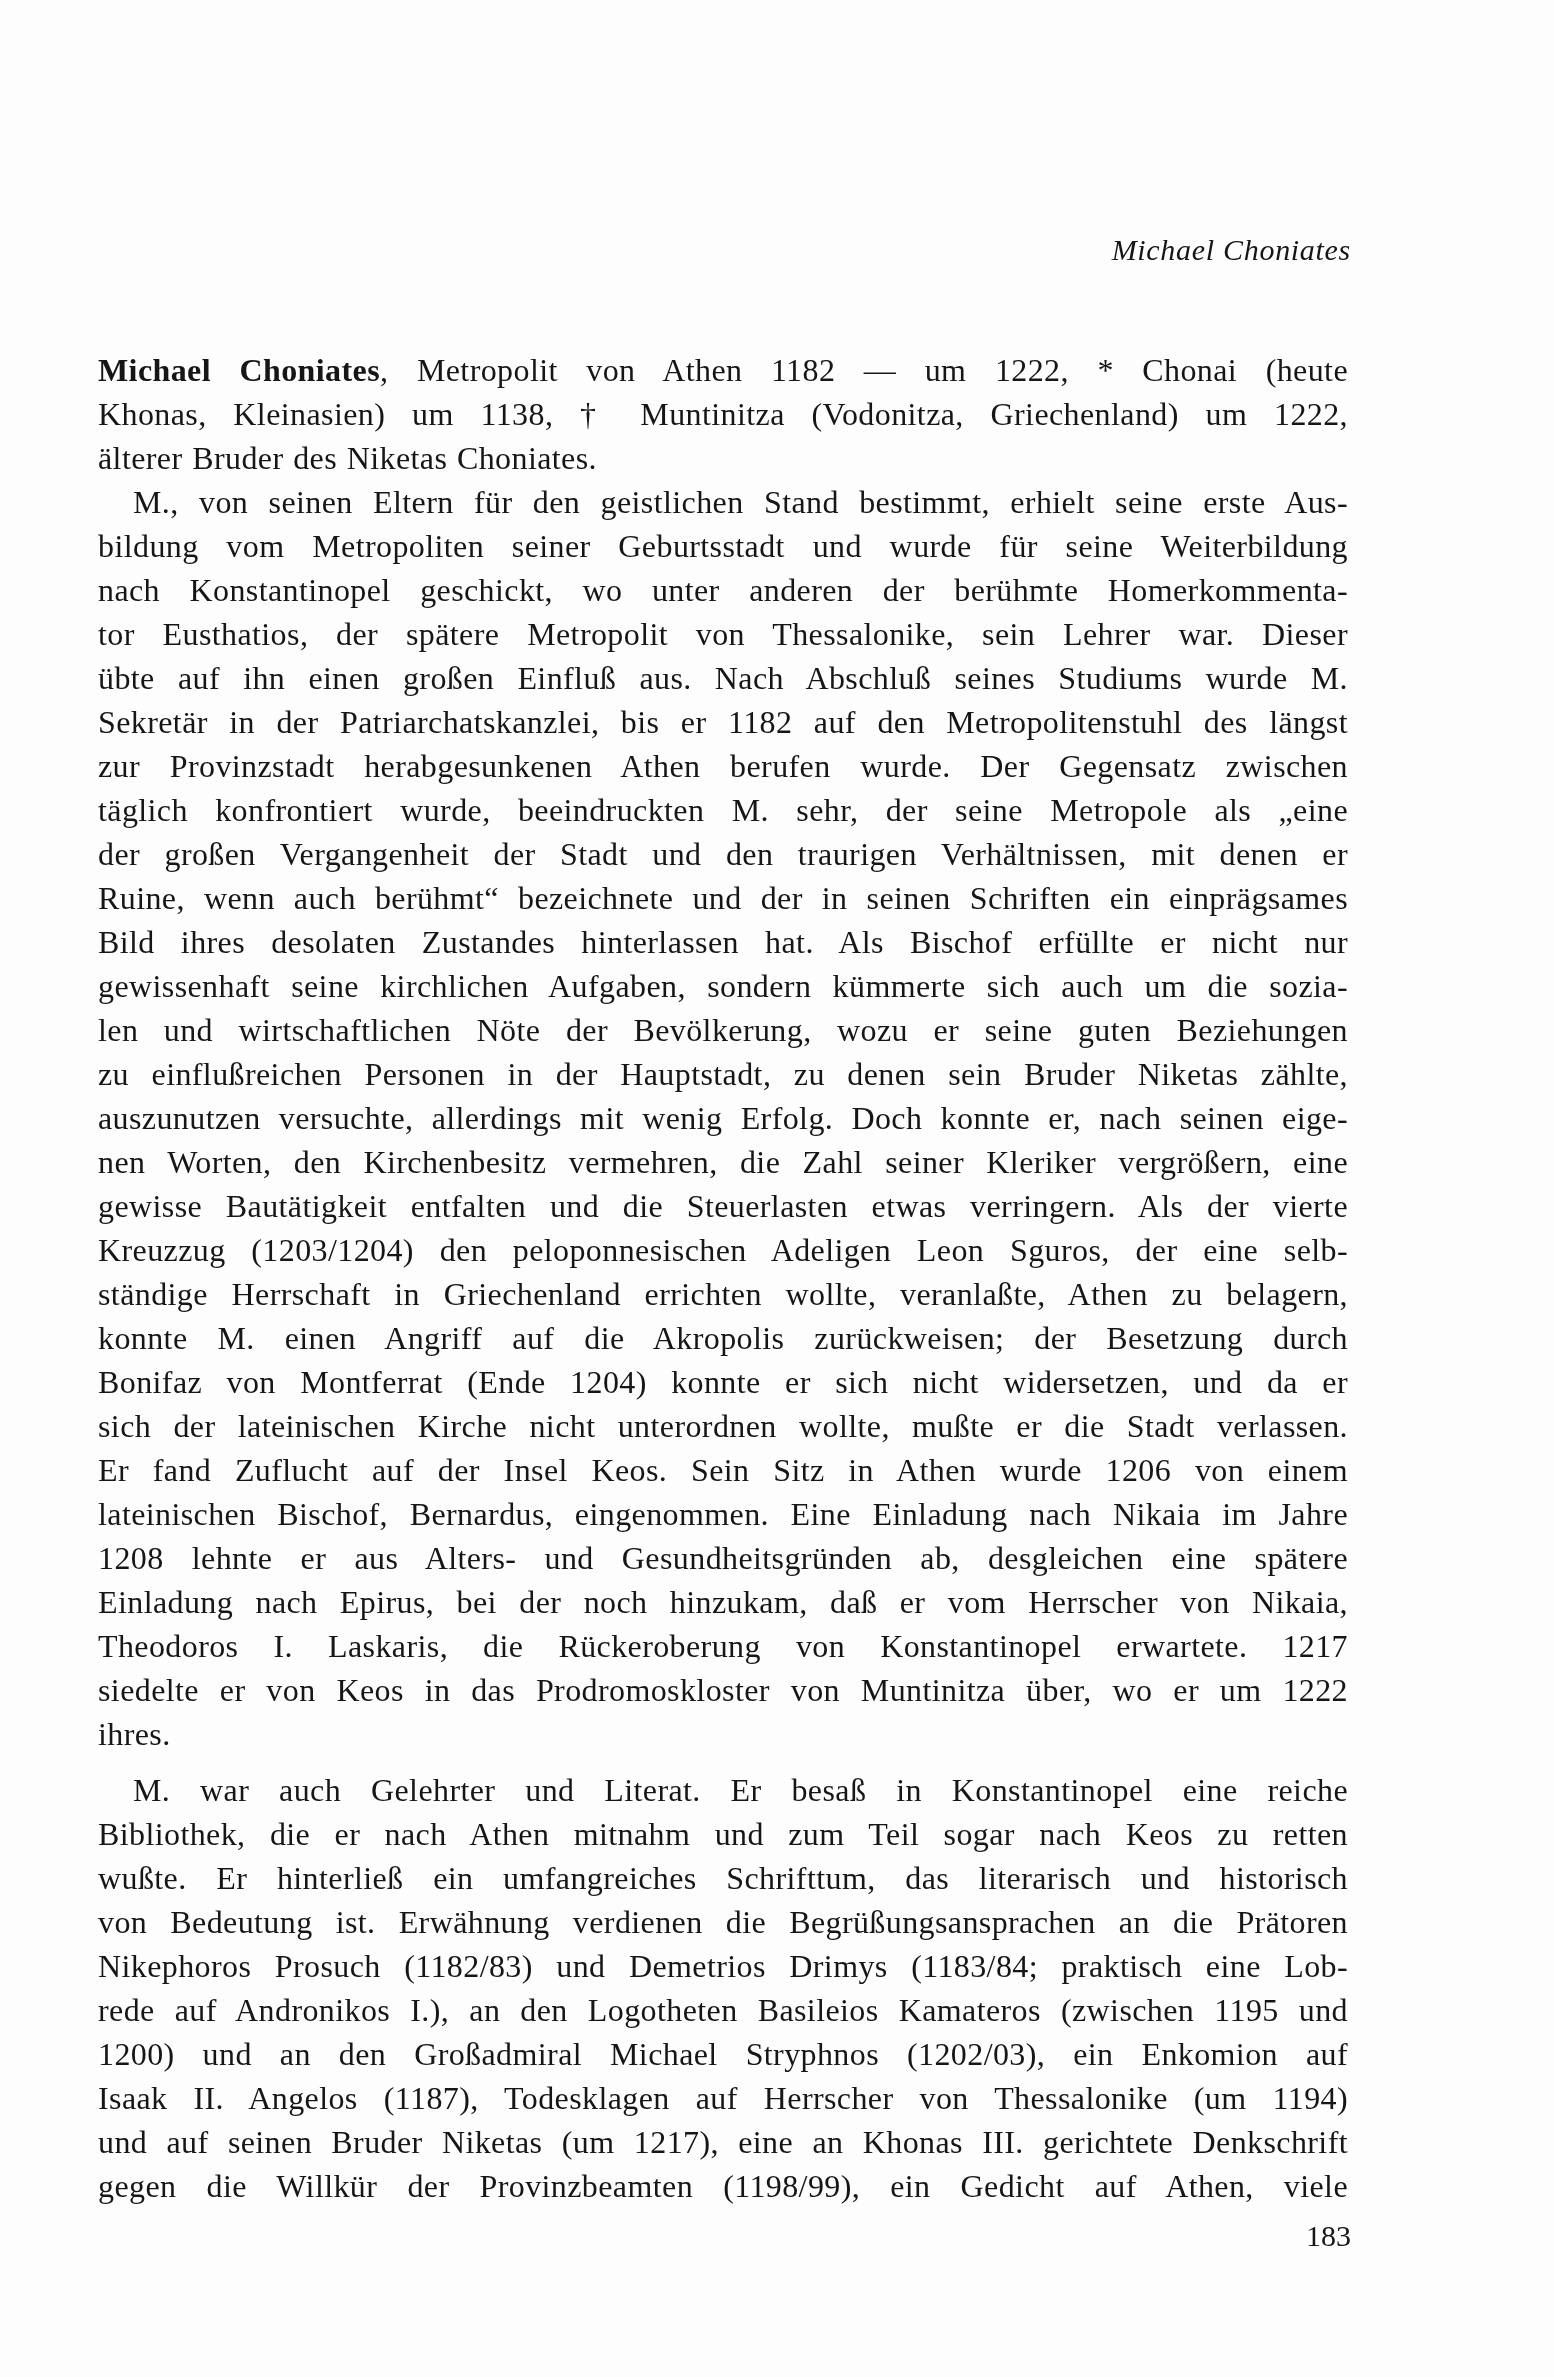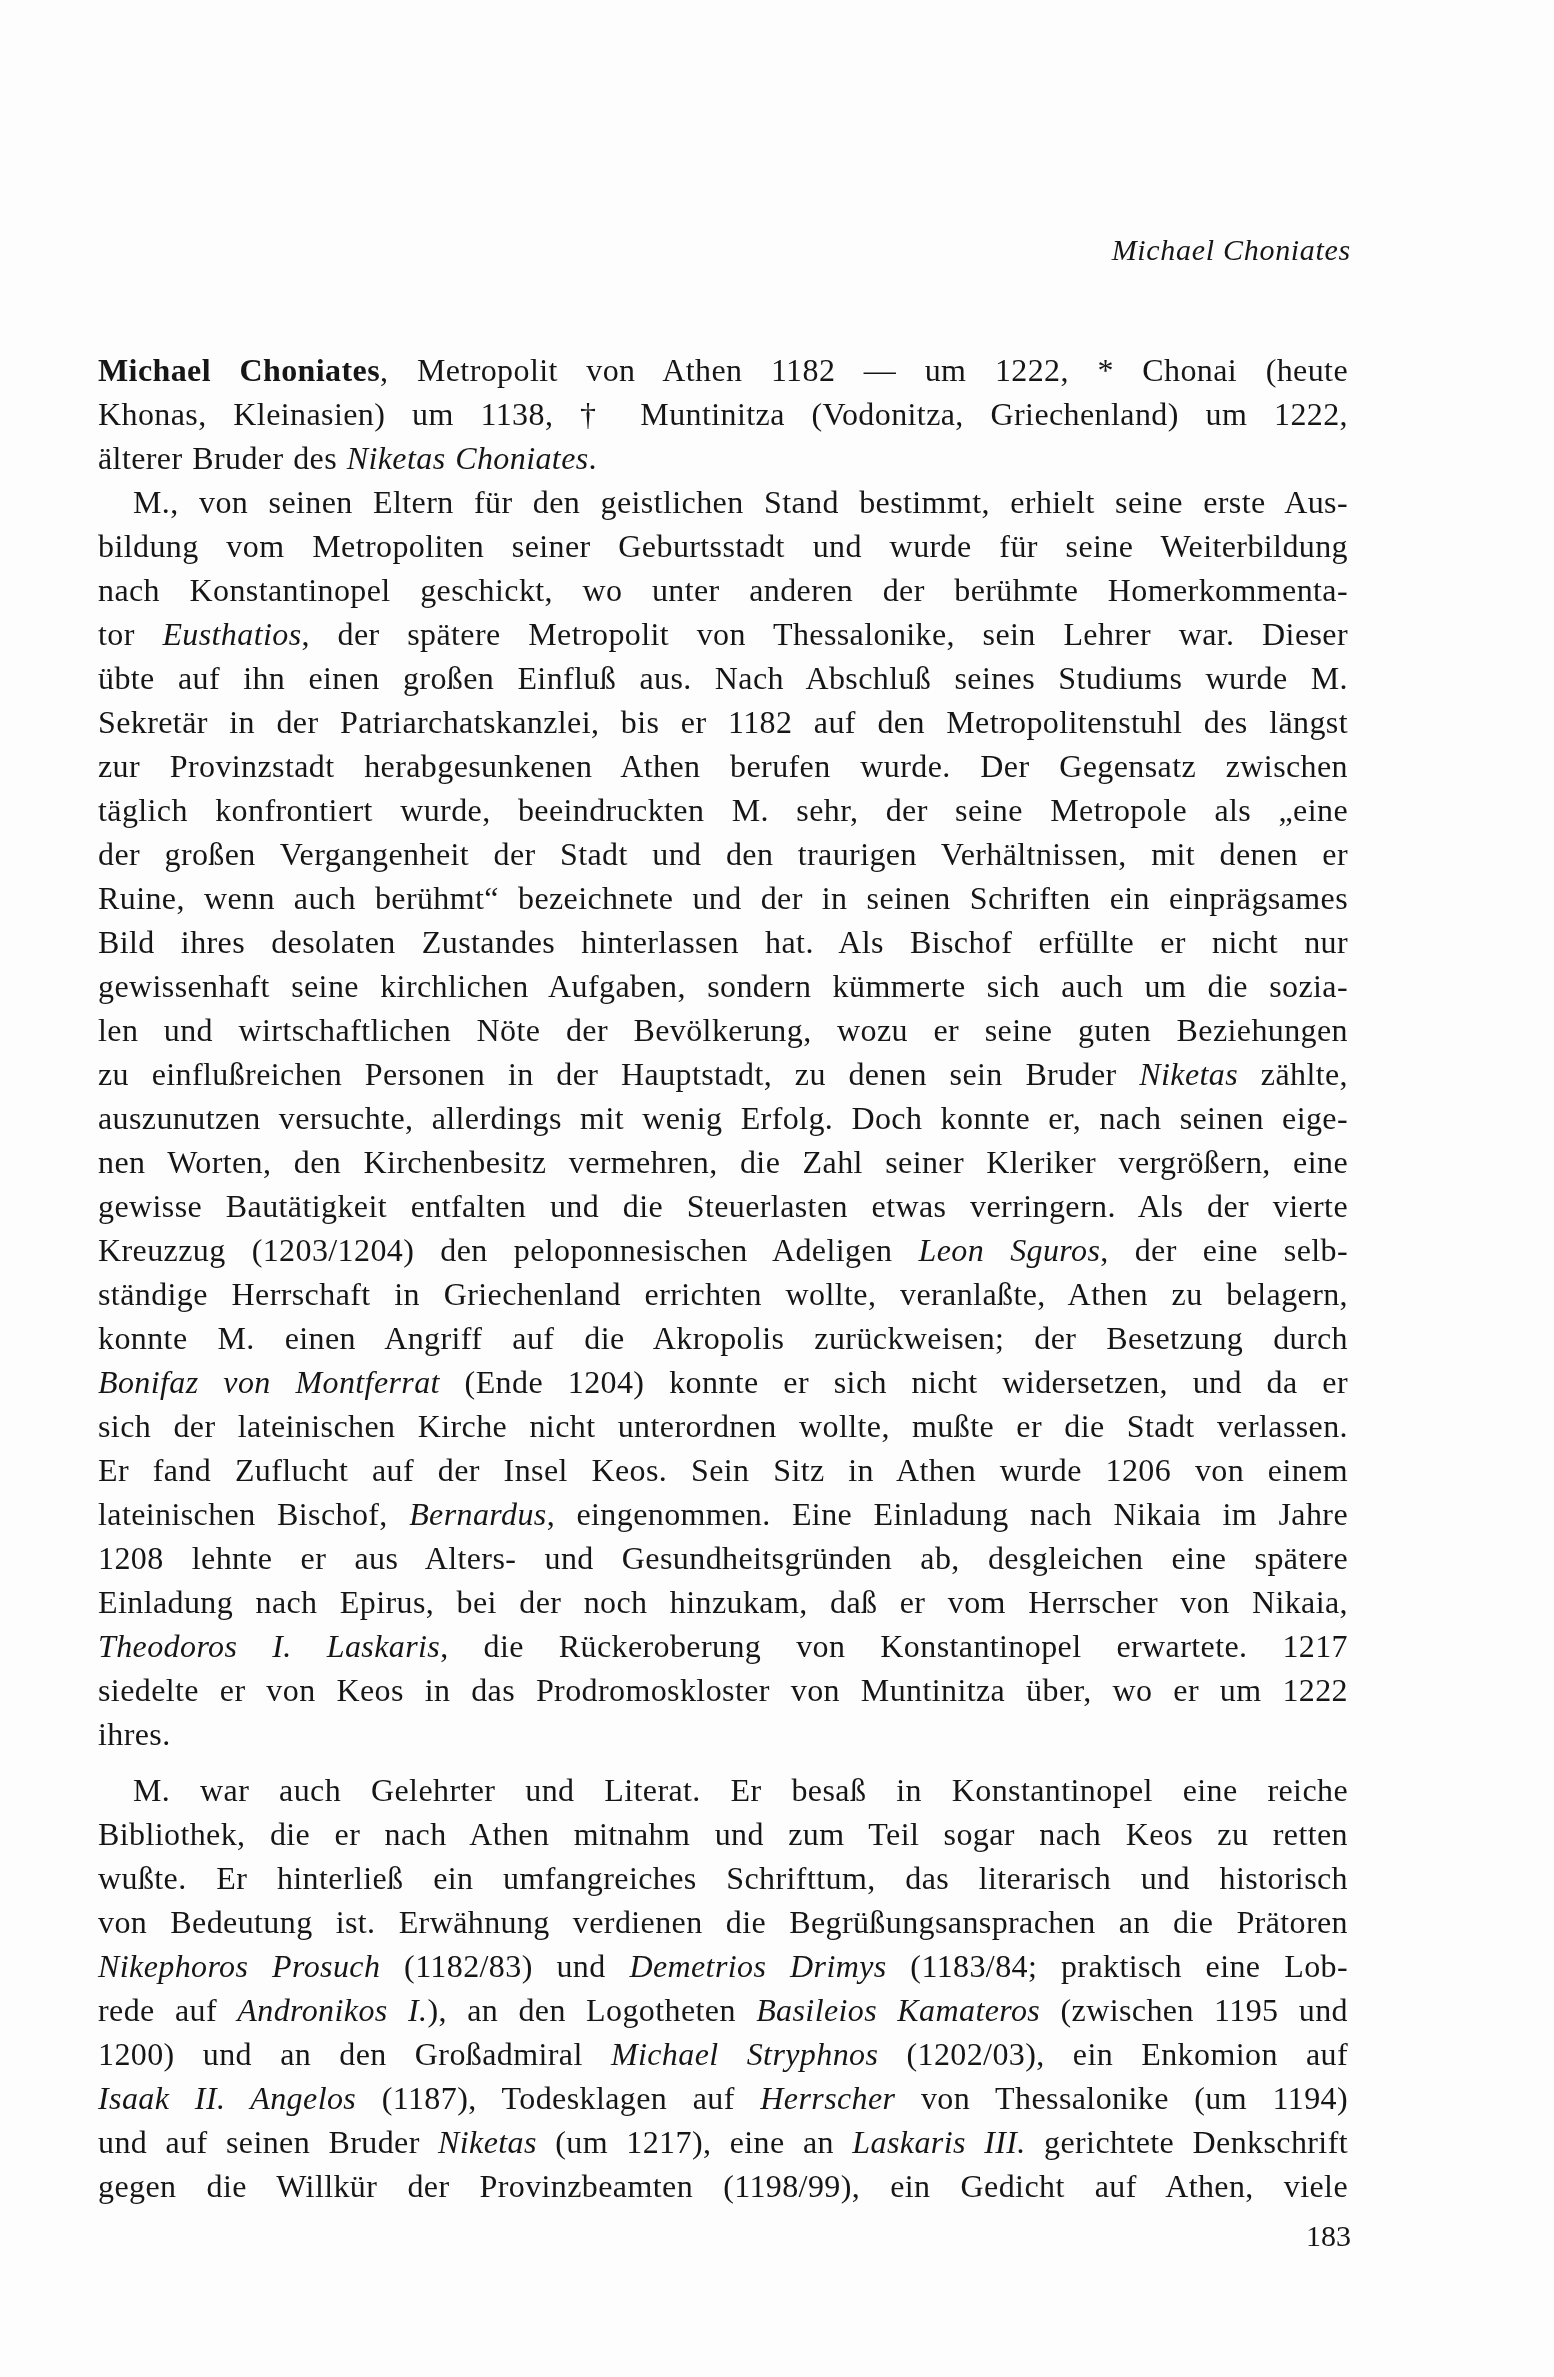--- a/index.html
+++ b/index.html
@@ -44,21 +44,21 @@
     .line.last {
       text-align-last: left;
     }
     .line.indent {
       text-indent: 35px;
     }
     .para-gap {
       height: 11.8px;
     }
     .line > span { white-space: normal; }
-    .seg-i { font-style: italic; }
+    .seg-i { }
     .seg-b { font-weight: bold; }
     .page-number {
       position: absolute;
       top: 2219px;
       right: 203px;
       font-size: 30px;
       margin-left: 39px;
     }
   </style>
 </head>
@@ -106,19 +106,19 @@
     <div class="para-gap"></div>
     <div>
       <div class="line indent"><span>M. war auch Gelehrter und Literat. Er besaß in Konstantinopel eine reiche</span></div>
       <div class="line"><span>Bibliothek, die er nach Athen mitnahm und zum Teil sogar nach Keos zu retten</span></div>
       <div class="line"><span>wußte. Er hinterließ ein umfangreiches Schrifttum, das literarisch und historisch</span></div>
       <div class="line"><span>von Bedeutung ist. Erwähnung verdienen die Begrüßungsansprachen an die Prätoren</span></div>
       <div class="line"><span class="seg-i">Nikephoros Prosuch</span><span> (1182/83) und </span><span class="seg-i">Demetrios Drimys</span><span> (1183/84; praktisch eine Lob-</span></div>
       <div class="line"><span>rede auf </span><span class="seg-i">Andronikos I.</span><span>), an den Logotheten </span><span class="seg-i">Basileios Kamateros</span><span> (zwischen 1195 und</span></div>
       <div class="line"><span>1200) und an den Großadmiral </span><span class="seg-i">Michael Stryphnos</span><span> (1202/03), ein Enkomion auf</span></div>
       <div class="line"><span class="seg-i">Isaak II. Angelos</span><span> (1187), Todesklagen auf </span><span class="seg-i">Herrscher</span><span> von Thessalonike (um 1194)</span></div>
-      <div class="line"><span>und auf seinen Bruder </span><span class="seg-i">Niketas</span><span> (um 1217), eine an </span><span class="seg-i">Laskaris III.</span><span> gerichtete Denkschrift</span></div>
+      <div class="line"><span>und auf seinen Bruder </span><span class="seg-i">Niketas</span><span> (um 1217), eine an </span><span class="seg-i">Khonas III.</span><span> gerichtete Denkschrift</span></div>
       <div class="line"><span>gegen die Willkür der Provinzbeamten (1198/99), ein Gedicht auf Athen, viele</span></div>
     </div>
   </div>
 
 <div class="page-number">183</div>
 
 
 </body></html>

